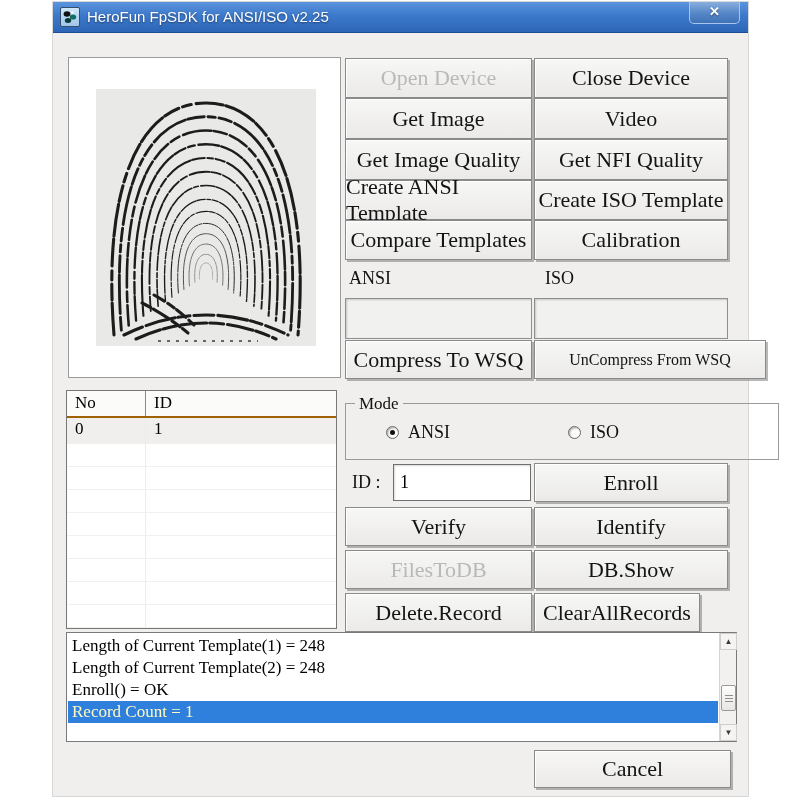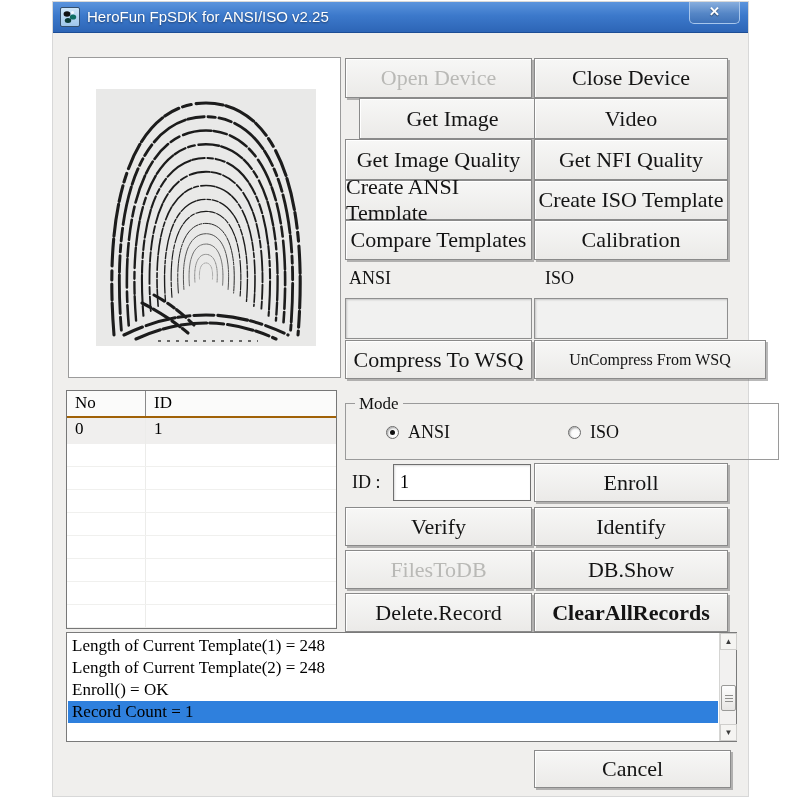--- a/index.html
+++ b/index.html
@@ -80,21 +80,21 @@
   .radio-dot.checked::after { content:""; position:absolute; left:3px; top:3px;
                width:5px; height:5px; border-radius:50%; background:#111; }
   .radio-label { font-size:18px; color:#111; }
 
   
   .log-box { position:absolute; left:13px; top:630px; width:671px; height:110px;
              background:#ffffff; border:1px solid #7a7a7a; }
   .log-lines { position:absolute; left:1px; top:2px; right:18px; }
   .log-line { height:22px; line-height:22px; font-size:17px; color:#000;
               padding-left:4px; white-space:nowrap; overflow:hidden; }
-  .log-line.selected { background:#2f80dd; color:#000000; }
+  .log-line.selected { background:#2f80dd; color:#fef9c3; }
   .v-scroll { position:absolute; right:0; top:0; width:17px; height:108px;
               background:#f2f1f0; border-left:1px solid #d5d5d3; }
   .sb-btn { position:absolute; left:0; width:17px; height:17px; background:#f5f4f2;
             border:1px solid #cfcecc; color:#3a3a3a; font-size:8px; text-align:center;
             line-height:15px; cursor:pointer; font-family:"Liberation Sans", sans-serif; }
   .sb-up { top:0; }
   .sb-down { bottom:0; }
   .sb-thumb { position:absolute; left:1px; top:52px; width:15px; height:26px;
               background:linear-gradient(180deg,#fdfdfd,#e7e6e4); border:1px solid #9a9a98;
               border-radius:2px; cursor:grab; display:flex; align-items:center; justify-content:center; }
@@ -146,21 +146,21 @@
             <path class="ridge" style="stroke-dasharray:10 3 18 4" d="M 46,214 Q 70,226 92,244"></path>
             <path class="ridge" style="stroke-dasharray:12 4 8 3" d="M 58,206 Q 80,218 98,236"></path>
             <path d="M 62,252 H 162" fill="none" stroke="#3a3a3a" stroke-width="2" stroke-dasharray="3 6" opacity="0.75"></path>
           </g>
         </svg>
       </div>
     </div>
 
     <div class="btn disabled" style="left:292px; top:56px;  width:187px; height:40px;">Open Device</div>
     <div class="btn" style="left:481px; top:56px;  width:194px; height:40px;">Close Device</div>
-    <div class="btn" style="left:292px; top:96px;  width:187px; height:41px;margin-left:14px;">Get Image</div>
+    <div class="btn" style="left:292px; top:96px;  width:187px; height:41px;">Get Image</div>
     <div class="btn" style="left:481px; top:96px;  width:194px; height:41px;">Video</div>
     <div class="btn" style="left:292px; top:137px; width:187px; height:41px;">Get Image Quality</div>
     <div class="btn" style="left:481px; top:137px; width:194px; height:41px;">Get NFI Quality</div>
     <div class="btn" style="left:292px; top:178px; width:187px; height:40px;">Create ANSI Template</div>
     <div class="btn" style="left:481px; top:178px; width:194px; height:40px;">Create ISO Template</div>
     <div class="btn" style="left:292px; top:218px; width:187px; height:40px;">Compare Templates</div>
     <div class="btn" style="left:481px; top:218px; width:194px; height:40px;">Calibration</div>
 
     <div class="plain-label" style="left:296px; top:266px;">ANSI</div>
     <div class="plain-label" style="left:492px; top:266px;">ISO</div>
@@ -227,21 +227,21 @@
     </div>
 
     <div class="plain-label" style="left:299px; top:470px;">ID :</div>
     <input class="text-input" style="left: 340px; top: 462px; width: 138px; height: 37px;" value="1">
     <div class="btn" style="left:481px; top:461px; width:194px; height:39px;">Enroll</div>
     <div class="btn" style="left:292px; top:505px; width:187px; height:39px;">Verify</div>
     <div class="btn" style="left:481px; top:505px; width:194px; height:39px;">Identify</div>
     <div class="btn disabled" style="left:292px; top:548px; width:187px; height:39px;">FilesToDB</div>
     <div class="btn" style="left:481px; top:548px; width:194px; height:39px;">DB.Show</div>
     <div class="btn" style="left:292px; top:591px; width:187px; height:39px;">Delete.Record</div>
-    <div class="btn" style="left:481px; top:591px; width:194px; height:39px;font-weight:bold;">ClearAllRecords</div>
+    <div class="btn" style="left:481px; top:591px; width:166px; height:39px;">ClearAllRecords</div>
 
     <div class="log-box">
       <div class="log-lines">
         <div class="log-line">Length of Current Template(1) = 248</div>
         <div class="log-line">Length of Current Template(2) = 248</div>
         <div class="log-line">Enroll() = OK</div>
         <div class="log-line selected">Record Count = 1</div>
       </div>
       <div class="v-scroll">
         <div class="sb-btn sb-up">▲</div>

